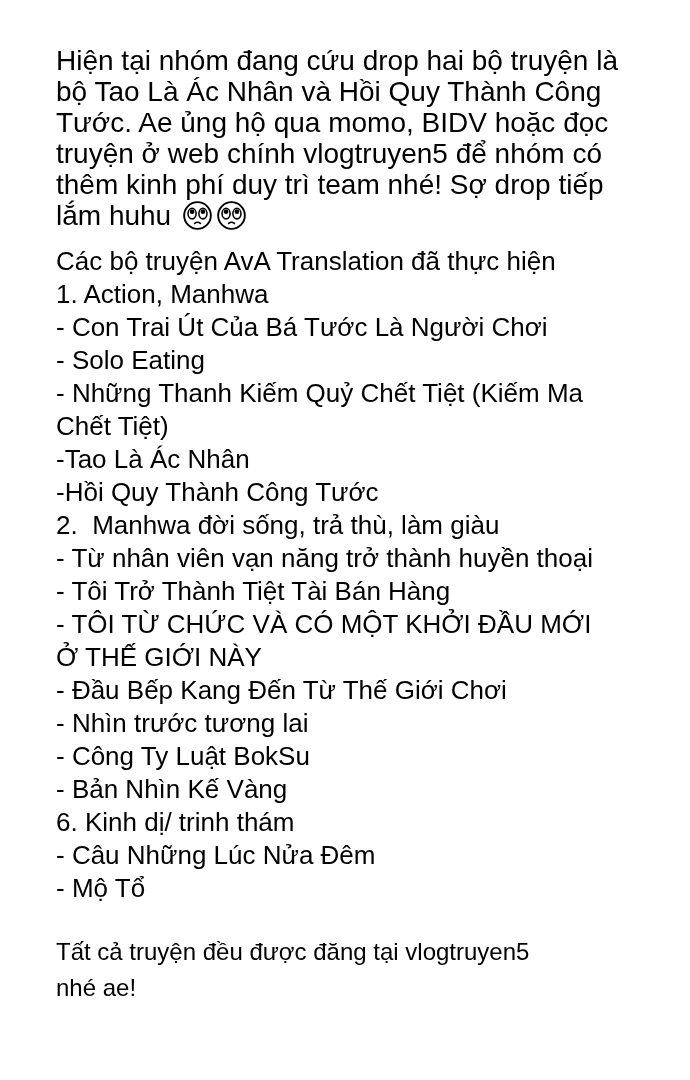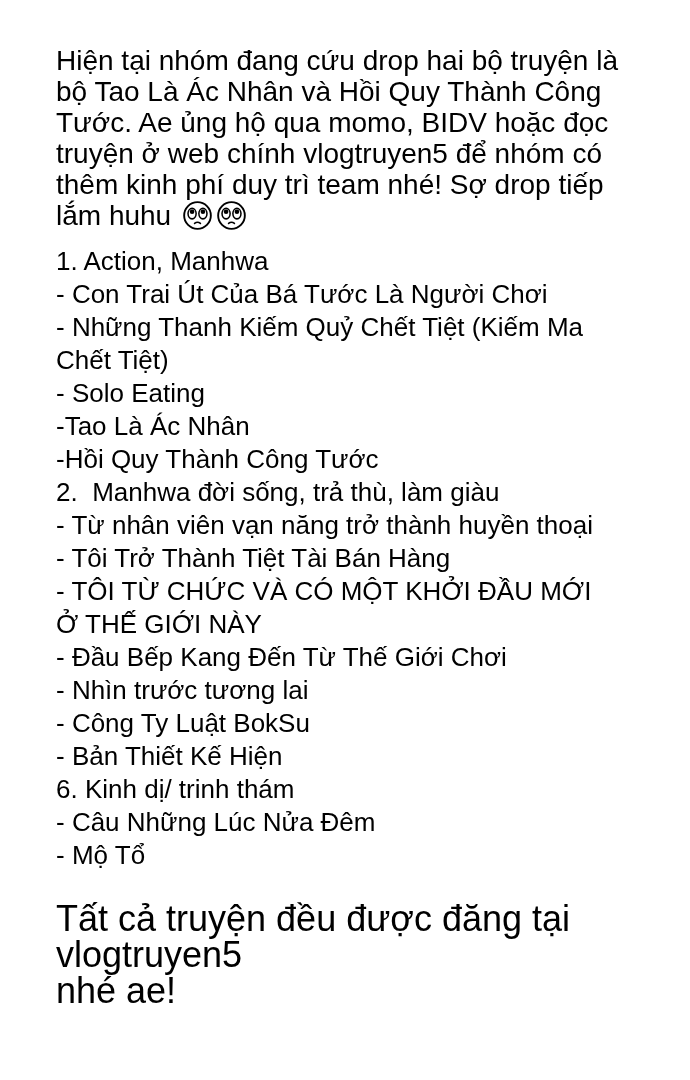--- a/index.html
+++ b/index.html
@@ -27,21 +27,21 @@
     font-size: 28px;
     line-height: 31px;
   }
   .catalog {
     margin-top: 14px;
     font-size: 26px;
     line-height: 33px;
   }
   .footer-note {
     margin-top: 29px;
-    font-size: 36px;
+    font-size: 24px;
     line-height: 36px;
   }
   .emoji {
     display: inline-block;
     width: 31px;
     height: 31px;
     vertical-align: -6px;
     margin-left: 3px;
   }
 </style>
@@ -65,38 +65,39 @@
       </svg><svg class="emoji" viewBox="0 0 36 36" aria-hidden="true">
         <circle cx="18" cy="18" r="15.5" fill="none" stroke="#000" stroke-width="2.2"></circle>
         <ellipse cx="11.7" cy="15.8" rx="4.7" ry="6.1" fill="none" stroke="#000" stroke-width="1.8"></ellipse>
         <ellipse cx="24.3" cy="15.8" rx="4.7" ry="6.1" fill="none" stroke="#000" stroke-width="1.8"></ellipse>
         <circle cx="11.7" cy="13.6" r="2.7" fill="#000"></circle>
         <circle cx="24.3" cy="13.6" r="2.7" fill="#000"></circle>
         <path d="M14.6 27.2 Q18 24.4 21.4 27.2" fill="none" stroke="#000" stroke-width="1.8" stroke-linecap="round"></path>
       </svg></p>
 
   <section class="catalog">
+    <p class="line">Các bộ truyện AvA Translation đã thực hiện</p>
 
     <p class="line">1. Action, Manhwa</p>
     <p class="line">- Con Trai Út Của Bá Tước Là Người Chơi</p>
+    <p class="line">- Solo Eating</p>
     <p class="line">- Những Thanh Kiếm Quỷ Chết Tiệt (Kiếm Ma
 Chết Tiệt)</p>
-    <p class="line">- Solo Eating</p>
     <p class="line">-Tao Là Ác Nhân</p>
     <p class="line">-Hồi Quy Thành Công Tước</p>
 
     <p class="line">2.  Manhwa đời sống, trả thù, làm giàu</p>
     <p class="line">- Từ nhân viên vạn năng trở thành huyền thoại</p>
     <p class="line">- Tôi Trở Thành Tiệt Tài Bán Hàng</p>
     <p class="line">- TÔI TỪ CHỨC VÀ CÓ MỘT KHỞI ĐẦU MỚI
 Ở THẾ GIỚI NÀY</p>
     <p class="line">- Đầu Bếp Kang Đến Từ Thế Giới Chơi</p>
     <p class="line">- Nhìn trước tương lai</p>
     <p class="line">- Công Ty Luật BokSu</p>
-    <p class="line">- Bản Thiết Kế Hiện</p>
+    <p class="line">- Bản Nhìn Kế Vàng</p>
 
     <p class="line">6. Kinh dị/ trinh thám</p>
     <p class="line">- Câu Những Lúc Nửa Đêm</p>
     <p class="line">- Mộ Tổ</p>
   </section>
 
   <p class="line footer-note">Tất cả truyện đều được đăng tại vlogtruyen5
 nhé ae!</p>
 
 </main>

